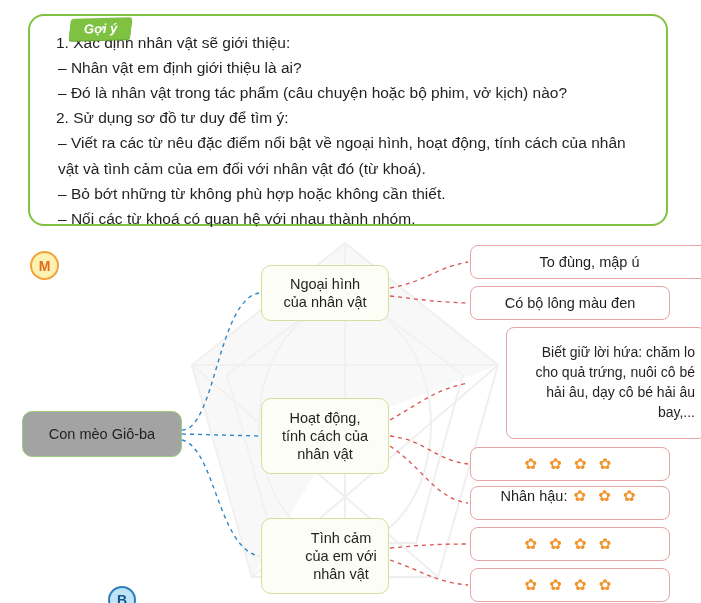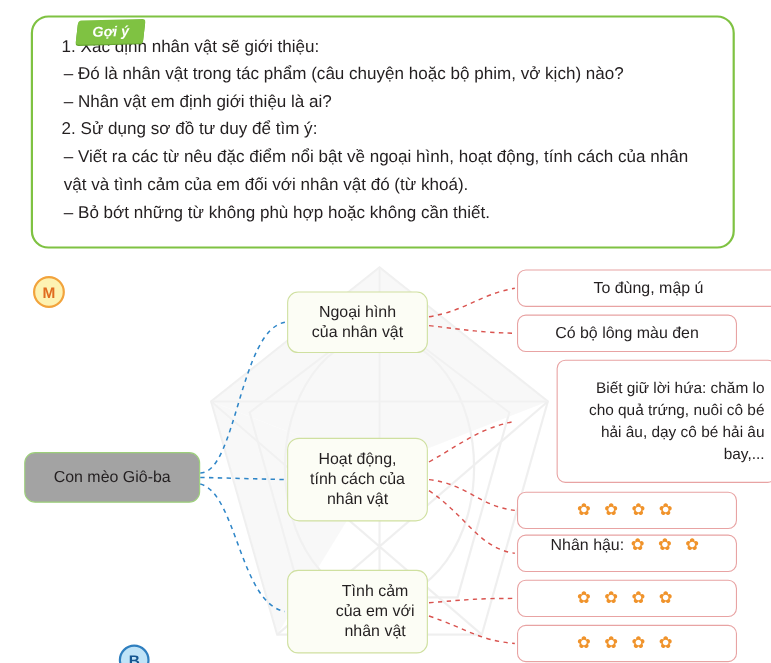--- a/index.html
+++ b/index.html
@@ -119,21 +119,21 @@
     top: 411px;
     width: 160px;
     height: 46px;
   }
   .node-branch {
     border: 1.5px solid #cfe0a0;
     border-radius: 10px;
     background: #fcfdf5;
   }
   #branch-0 { left: 261px; top: 265px; width: 128px; height: 56px; }
-  #branch-1 { left: 261px; top: 398px; width: 128px; height: 76px; border-radius: 11px; }
+  #branch-1 { left: 261px; top: 398px; width: 128px; height: 76px; }
   #branch-2 { left: 261px; top: 518px; width: 128px; height: 76px; padding-left: 32px; }
 
   .node-leaf {
     border: 1.5px solid #e8a3a3;
     border-radius: 8px;
     background: #ffffff;
   }
   #leaf-0 { left: 470px; top: 245px; width: 239px; height: 34px; }
   #leaf-1 { left: 470px; top: 286px; width: 200px; height: 34px; }
   #leaf-2 { left: 470px; top: 327px; width: 200px; height: 112px; text-align: right; justify-content: flex-start; padding: 6px 10px; font-size: 14px; line-height: 1.42; margin-left: 36px; }
@@ -166,25 +166,26 @@
   <g fill="#c9c9c9" opacity="0.55">
     <polygon points="165,18 318,140 165,200"></polygon>
     <polygon points="165,18 12,140 165,200"></polygon>
     <polygon points="12,140 72,352 165,200"></polygon>
   </g>
 </svg>
 
 <div id="hint-box">
   <div id="hint-tag"><span>Gợi ý</span></div>
   <div class="hint-line">1. Xác định nhân vật sẽ giới thiệu:</div>
+  <div class="hint-line indent">– Nhân vật em định giới thiệu là ai?</div>
   <div class="hint-line indent">– Đó là nhân vật trong tác phẩm (câu chuyện hoặc bộ phim, vở kịch) nào?</div>
-  <div class="hint-line indent">– Nhân vật em định giới thiệu là ai?</div>
   <div class="hint-line">2. Sử dụng sơ đồ tư duy để tìm ý:</div>
   <div class="hint-line indent">– Viết ra các từ nêu đặc điểm nổi bật về ngoại hình, hoạt động, tính cách của nhân vật và tình cảm của em đối với nhân vật đó (từ khoá).</div>
   <div class="hint-line indent">– Bỏ bớt những từ không phù hợp hoặc không cần thiết.</div>
+  <div class="hint-line indent">– Nối các từ khoá có quan hệ với nhau thành nhóm.</div>
 </div>
 
 <div id="marker-m">M</div>
 <div id="marker-b">B</div>
 
 <svg id="connectors">
   <g fill="none" stroke="#2f86c8" stroke-width="1.4" stroke-dasharray="4 4">
     <path d="M182,430 C215,430 218,300 259,293"></path>
     <path d="M182,434 L259,436"></path>
     <path d="M182,440 C215,448 218,548 259,556"></path>

